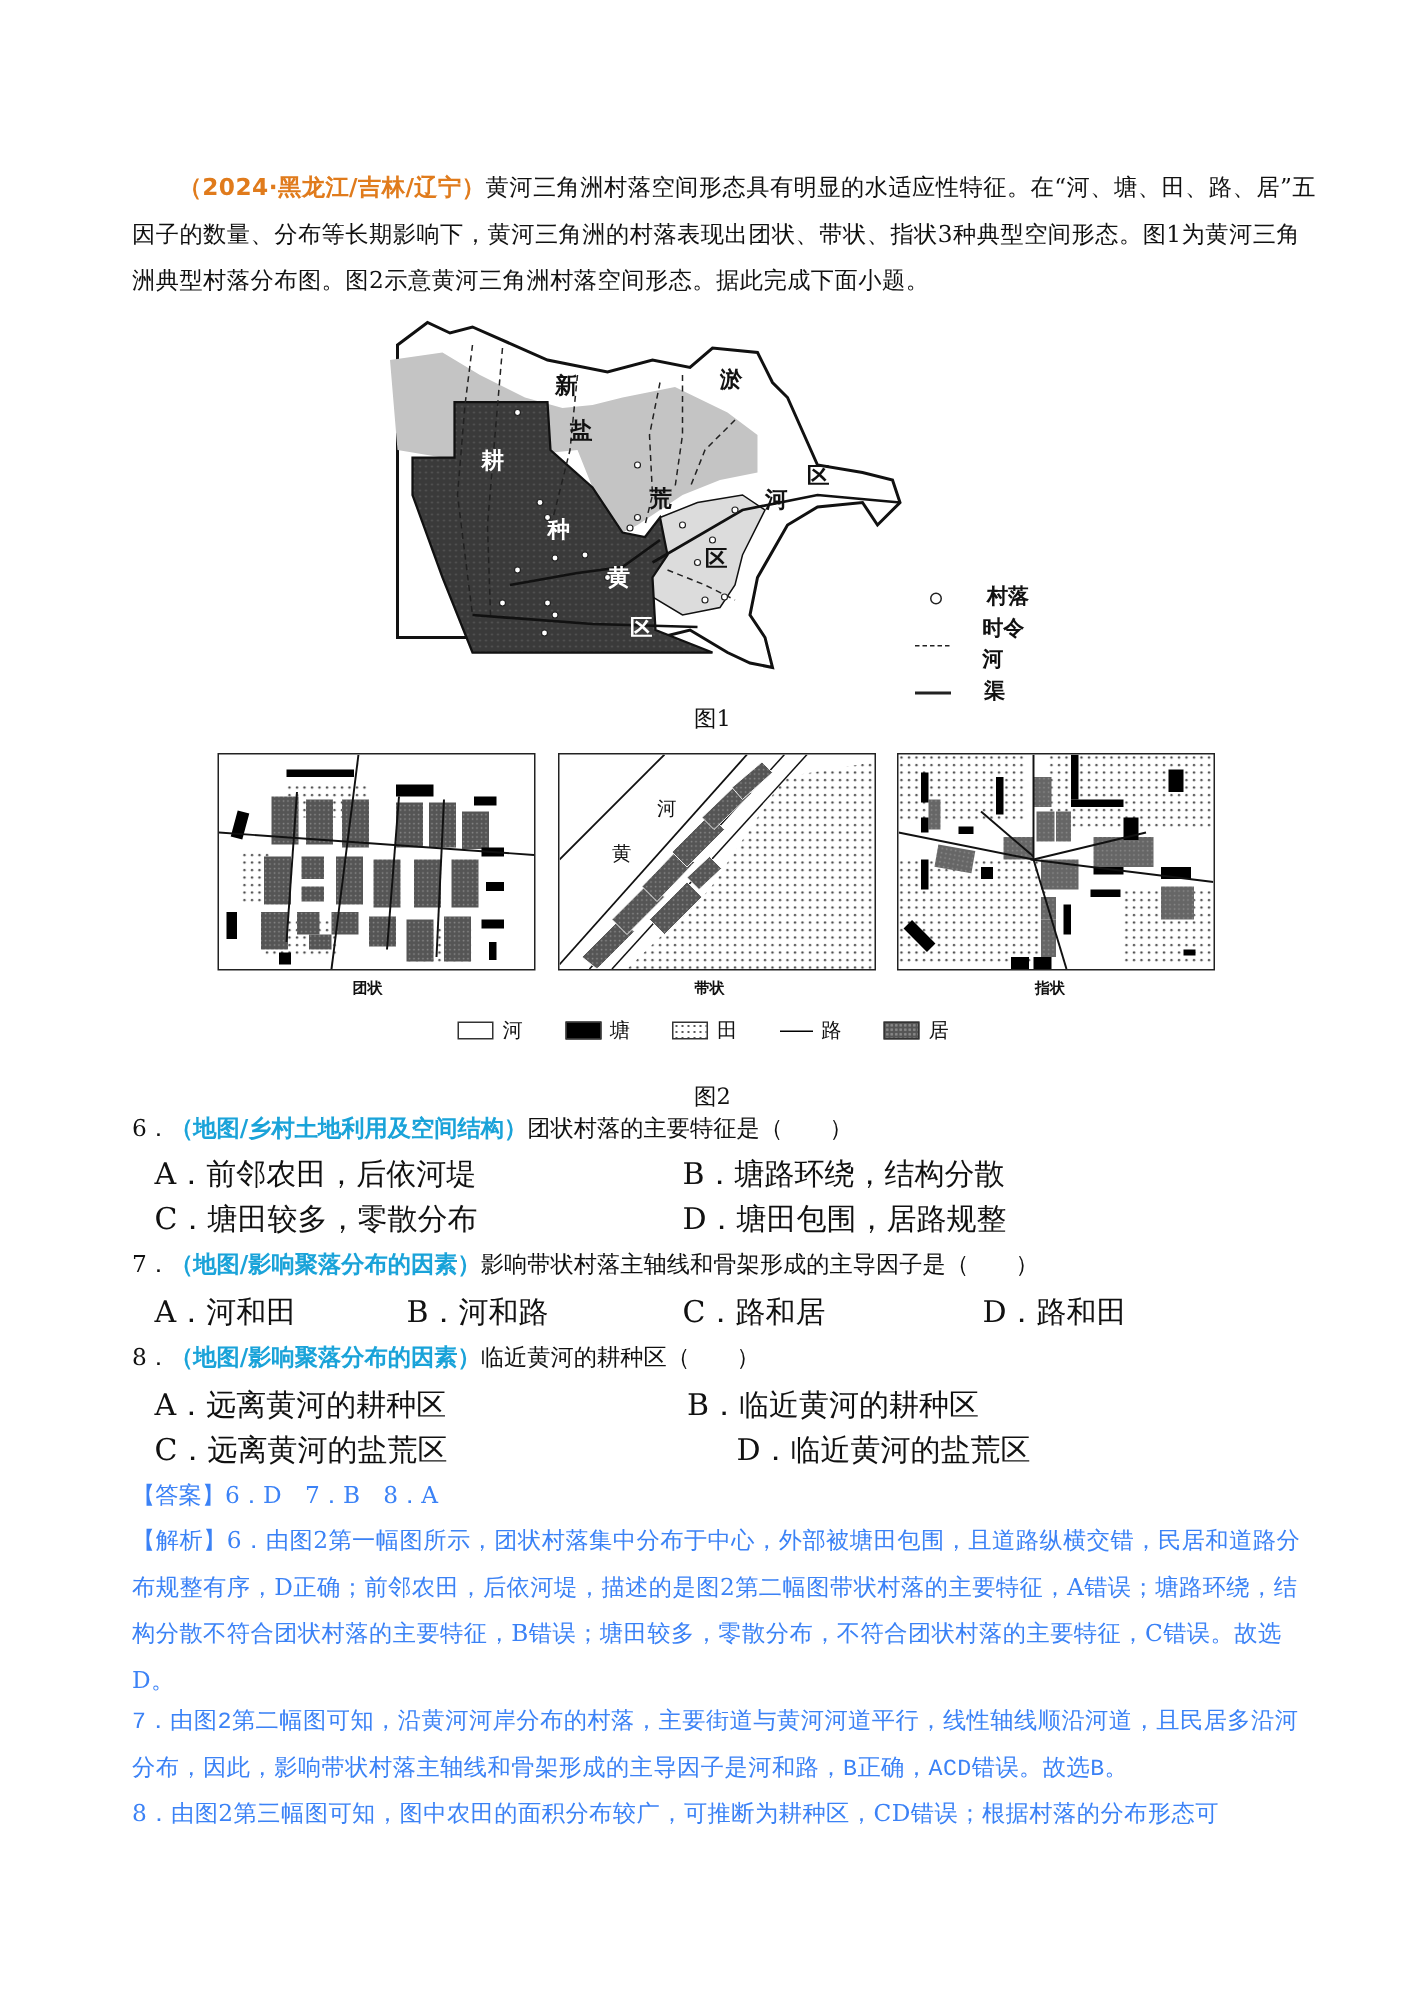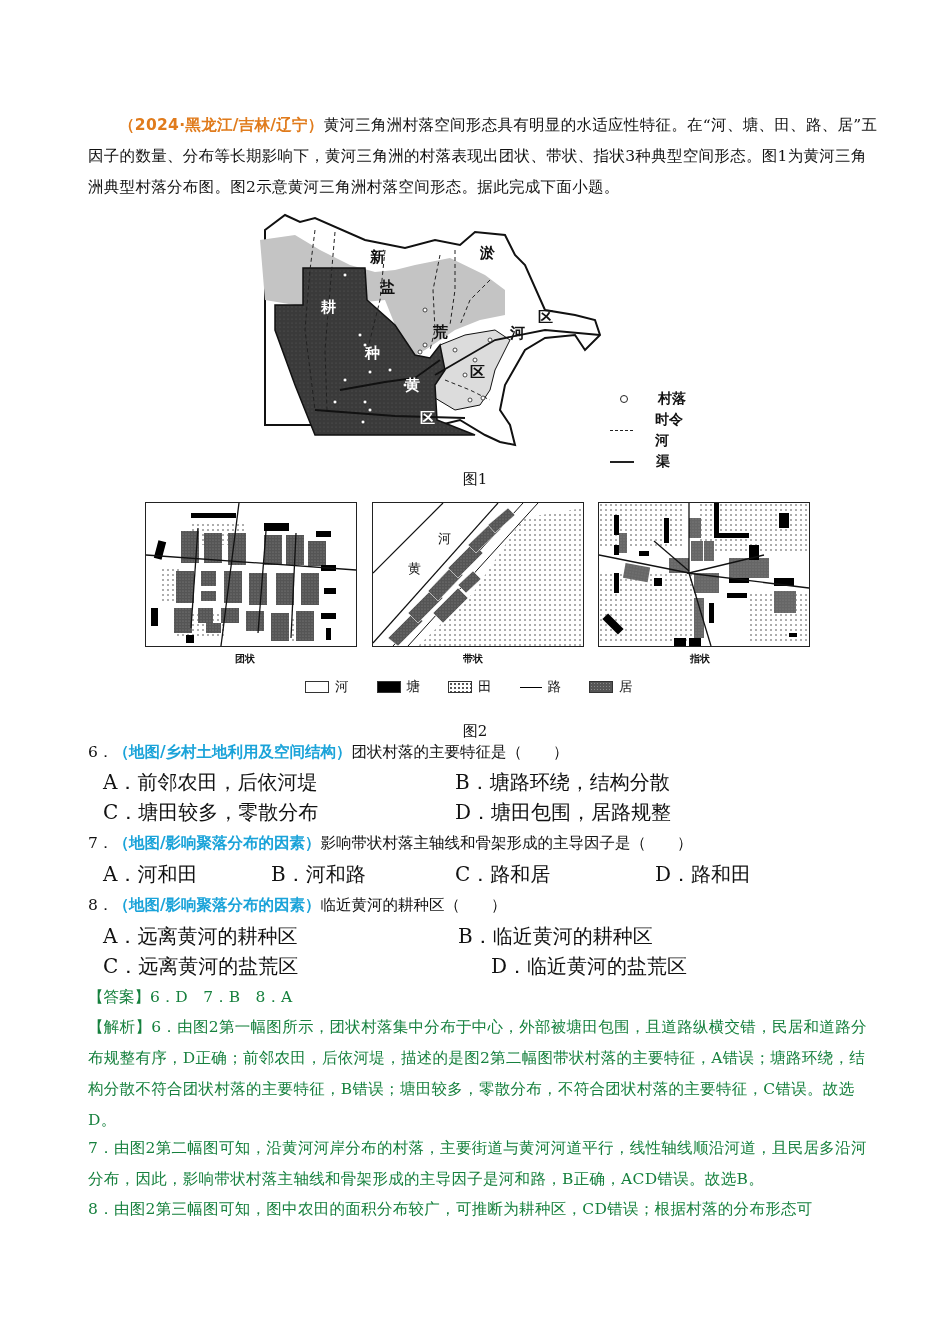--- a/index.html
+++ b/index.html
@@ -3,21 +3,21 @@
   <meta charset="utf-8">
   <style>
     html, body { margin:0; padding:0; background:#ffffff; }
     body { width:950px; height:1344px; position:relative; overflow:hidden;
       font-family:"DejaVu Serif","Liberation Serif",serif; color:#111; }
     .page { position:absolute; left:0; top:0; width:950px; height:1208px; }
     .para { position:absolute; left:88px; width:790px; font-size:15.5px; line-height:31px; letter-spacing:0.3px; }
     .intro { top:110px; text-indent:2em; }
     .src { color:#e07b1c; font-weight:bold; font-family:"DejaVu Sans","Liberation Sans",sans-serif; }
     .tag { color:#1aa3d9; font-weight:bold; font-family:"DejaVu Sans","Liberation Sans",sans-serif; }
-    .red { color:#15803d; }
+    .red { color:#3b82f6; }
     .caption { position:absolute; width:950px; left:0; text-align:center; font-size:15px; }
     .q { position:absolute; left:88px; font-size:15.5px; line-height:24px; }
     .opt { position:absolute; font-size:20px; line-height:24px; }
     .fig1 { position:absolute; left:255px; top:210px; width:440px; height:245px; }
     .fig2 { position:absolute; left:145px; top:502px; width:665px; height:200px; }
     .panel { position:absolute; top:0; width:210px; height:143px; border:1.5px solid #222; background:#fff; overflow:hidden; }
     .ptitle { position:absolute; top:150px; font-size:10px; font-weight:bold; font-family:"DejaVu Sans","Liberation Sans",sans-serif; }
     .legend2 { position:absolute; top:176px; left:160px; font-size:13.5px; display:flex; gap:28px; align-items:center; font-family:"DejaVu Sans","Liberation Sans",sans-serif; }
     .legend2 span.item { display:flex; align-items:center; gap:6px; }
     .sw { display:inline-block; width:22px; height:10px; border:1px solid #333; }
@@ -328,16 +328,16 @@
   <div class="opt" style="left:103px;top:954px;"><span>C．</span><span>远离黄河的盐荒区</span></div>
   <div class="opt" style="left:458px;top:954px;margin-left:33px;"><span>D．</span><span>临近黄河的盐荒区</span></div>
 
   <div class="q red" style="top:985px;">
     <span>【答案】</span><span>6．D　7．B　8．A</span>
   </div>
 
   <div class="para red" style="top:1012px;">
     <span>【解析】</span><span>6．由图2第一幅图所示，团状村落集中分布于中心，外部被塘田包围，且道路纵横交错，民居和道路分布规整有序，D正确；前邻农田，后依河堤，描述的是图2第二幅图带状村落的主要特征，A错误；塘路环绕，结构分散不符合团状村落的主要特征，B错误；塘田较多，零散分布，不符合团状村落的主要特征，C错误。故选D。</span>
   </div>
-  <div class="para red" style="top:1133px;">7．由图2第二幅图可知，沿黄河河岸分布的村落，主要街道与黄河河道平行，线性轴线顺沿河道，且民居多沿河分布，因此，影响带状村落主轴线和骨架形成的主导因子是河和路，B正确，ACD错误。故选B。</div>
+  <div class="para red" style="top:1133px;font-family:Liberation Mono, monospace;">7．由图2第二幅图可知，沿黄河河岸分布的村落，主要街道与黄河河道平行，线性轴线顺沿河道，且民居多沿河分布，因此，影响带状村落主轴线和骨架形成的主导因子是河和路，B正确，ACD错误。故选B。</div>
   <div class="para red" style="top:1194px;">8．由图2第三幅图可知，图中农田的面积分布较广，可推断为耕种区，CD错误；根据村落的分布形态可</div>
 
 </div>
 
 </body></html>

